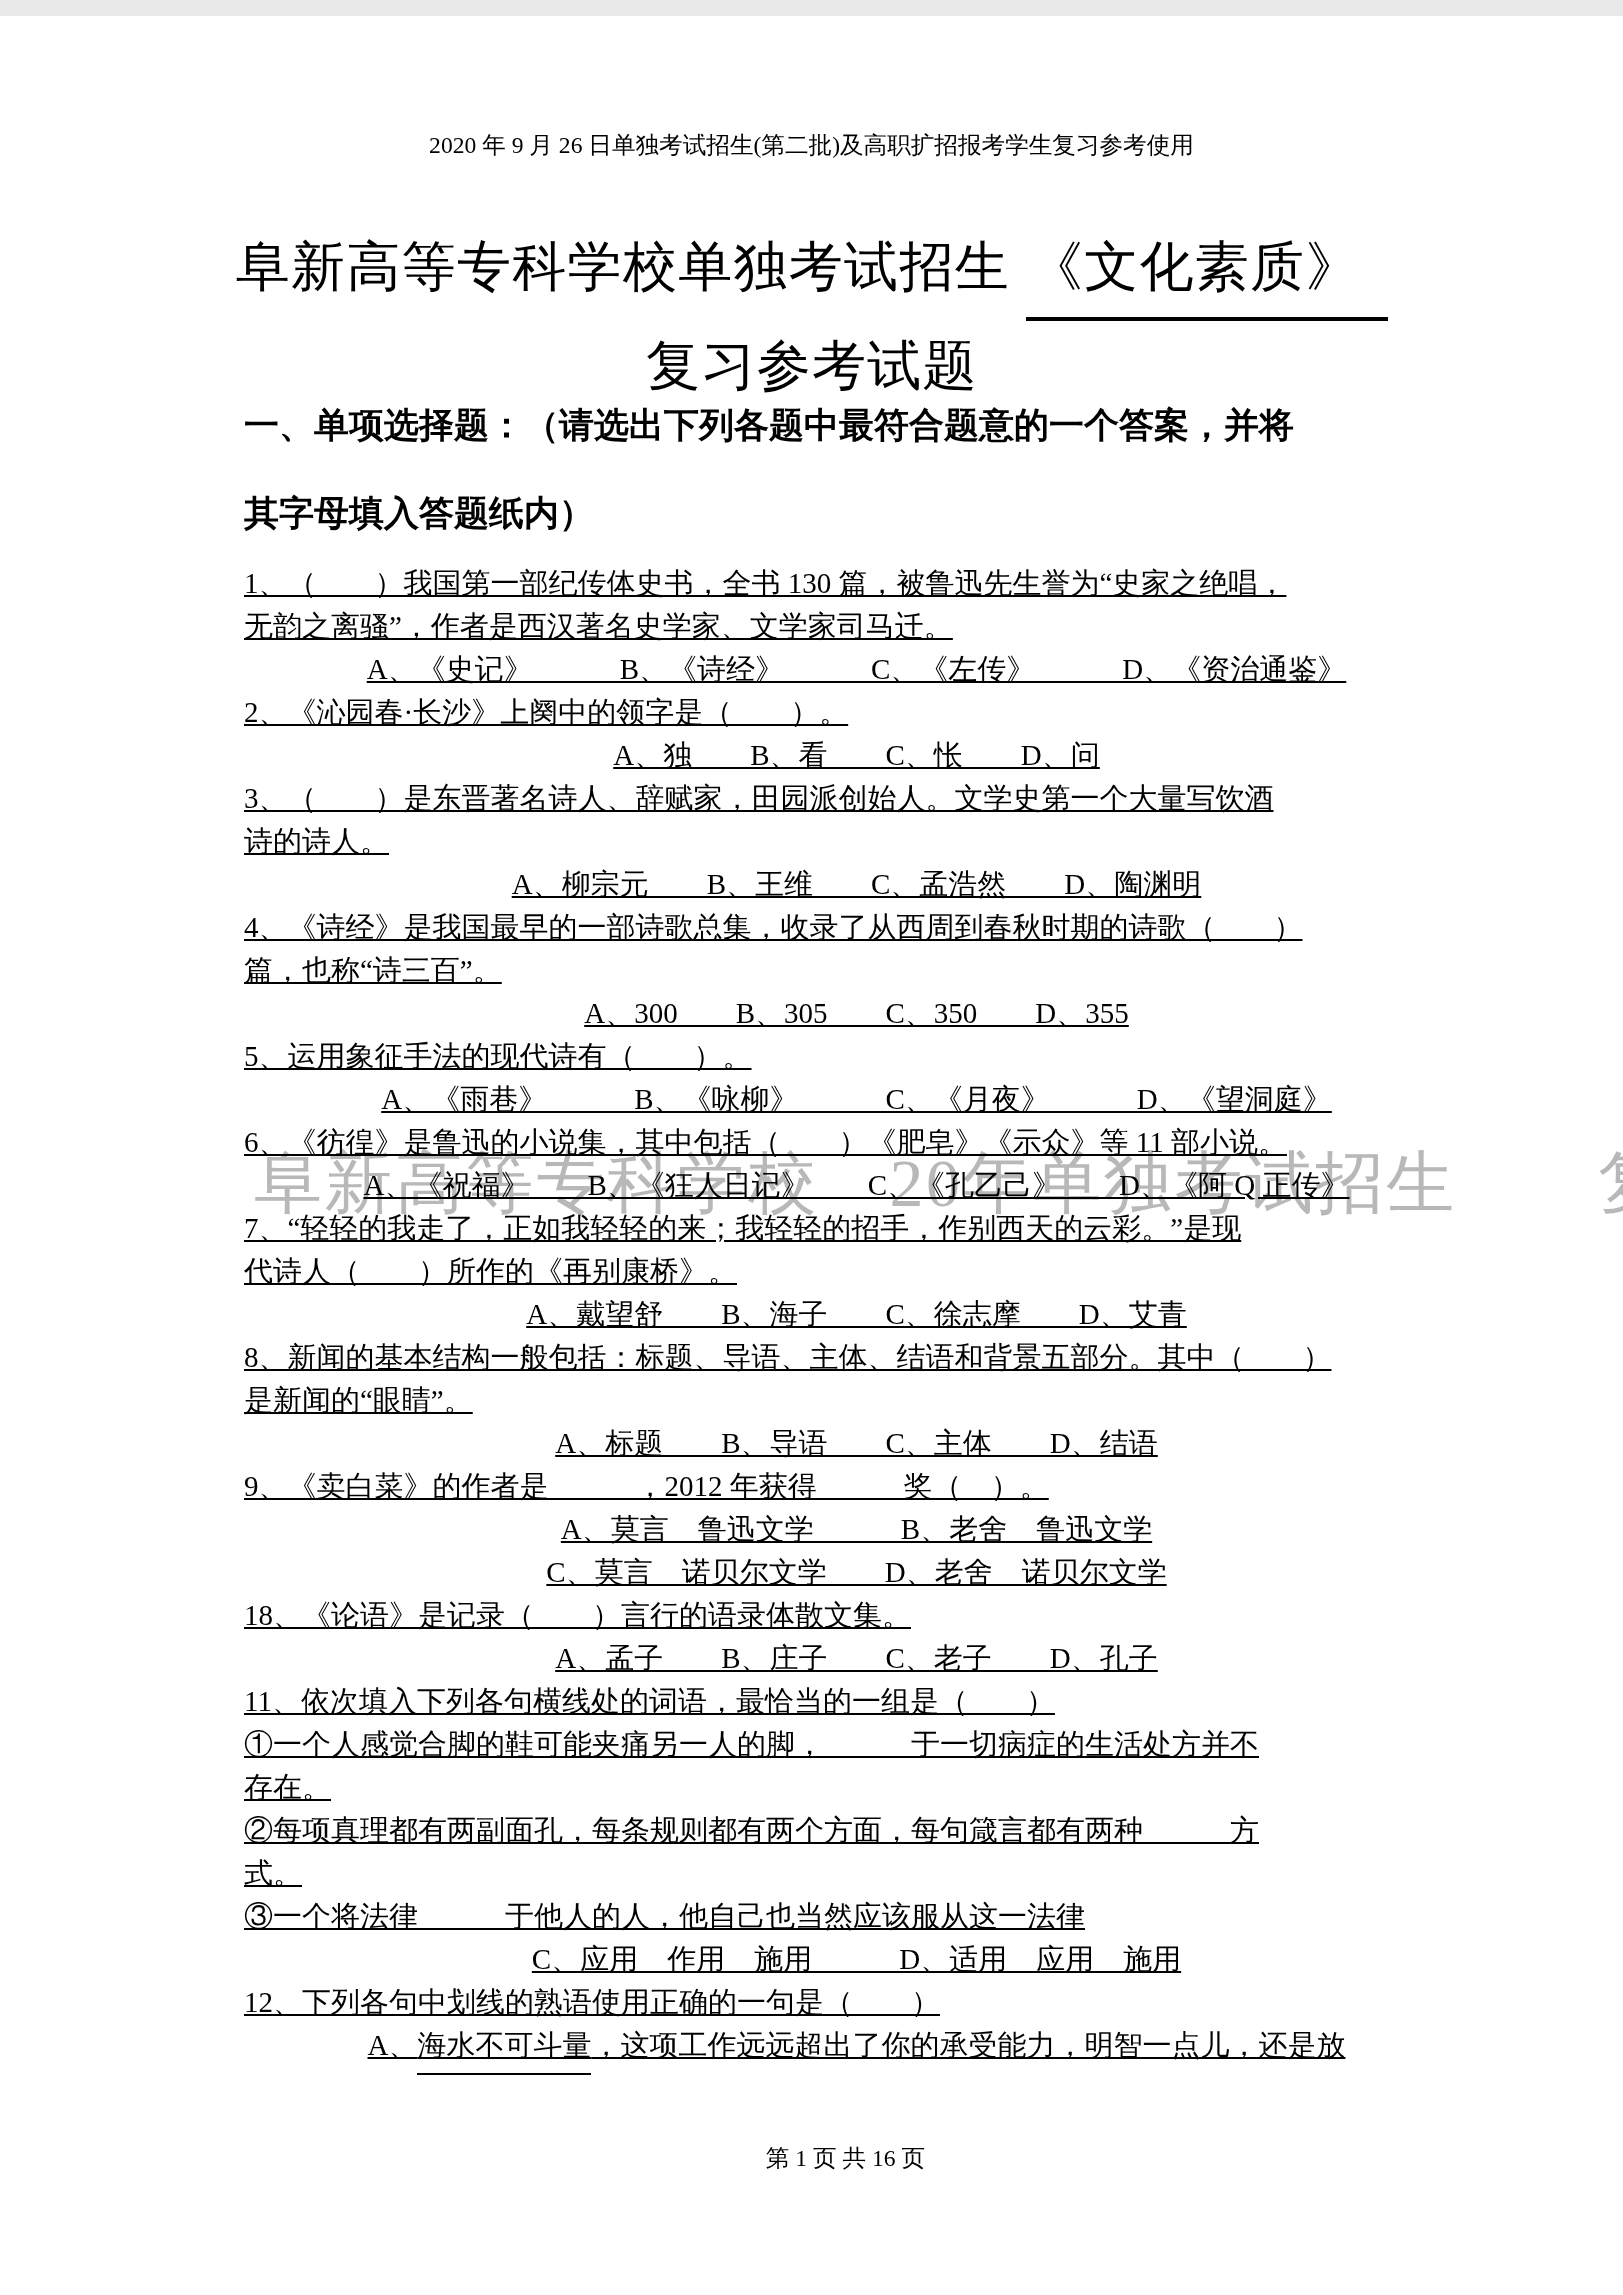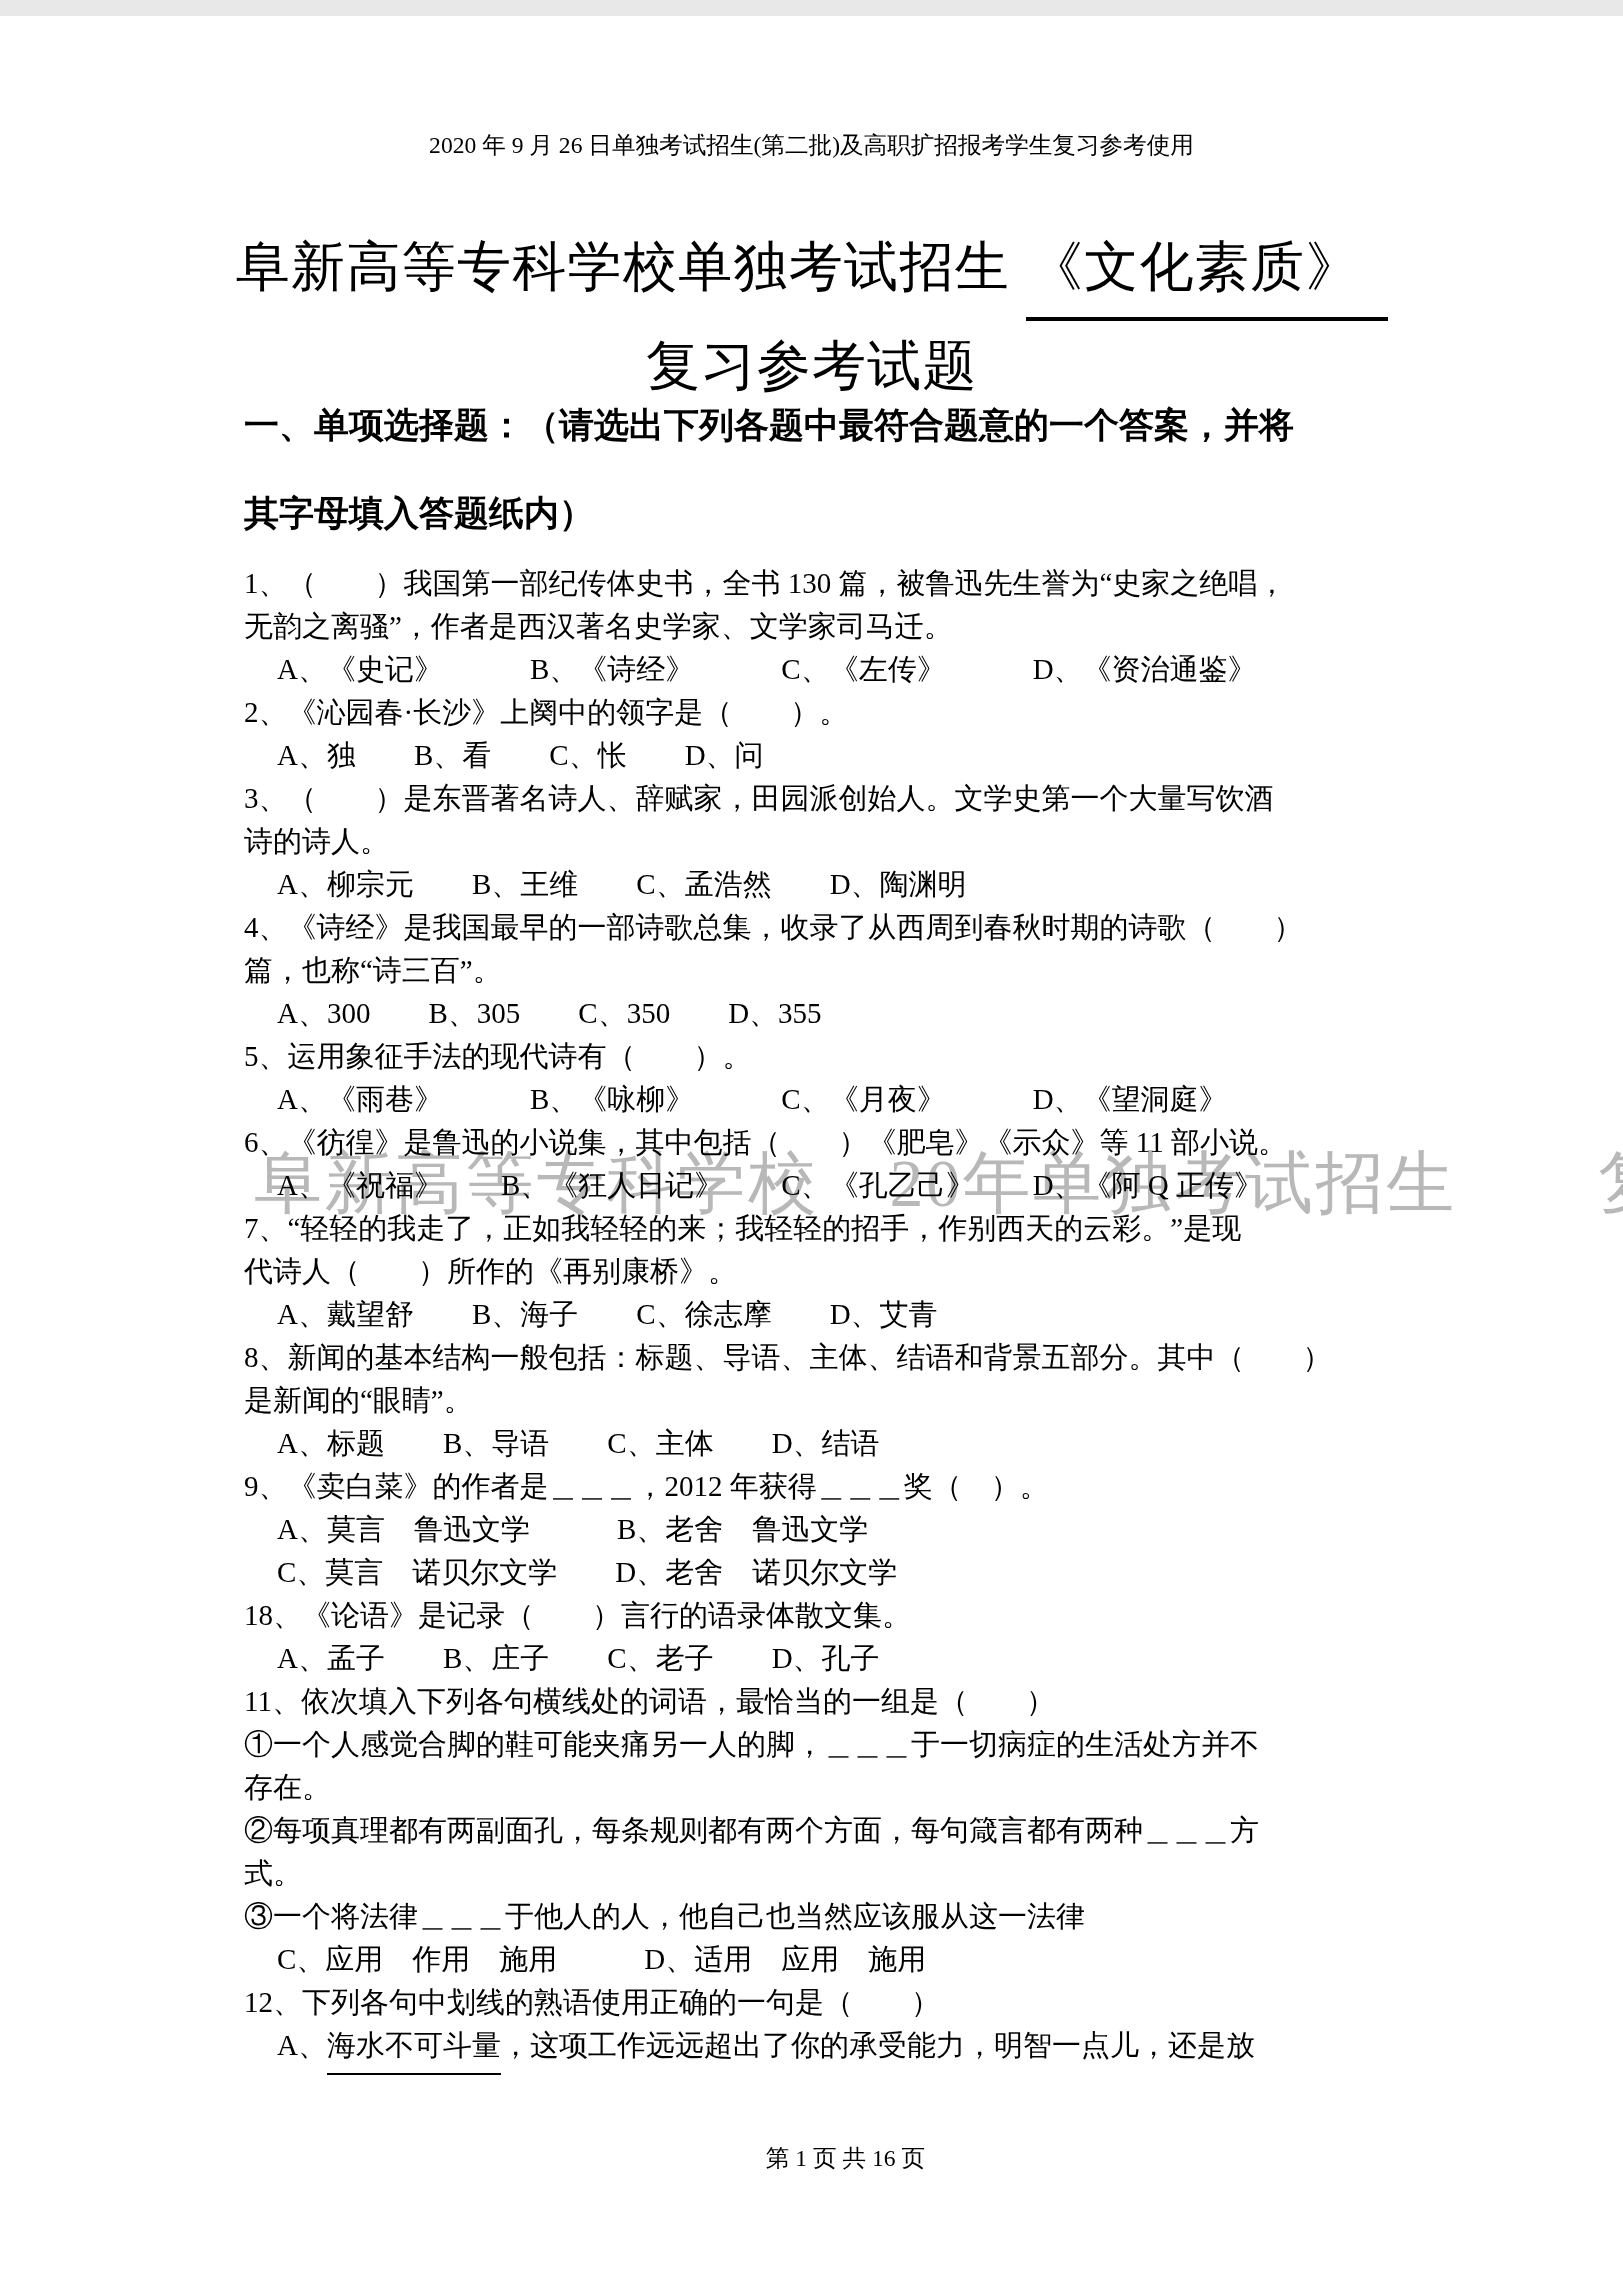--- a/index.html
+++ b/index.html
@@ -34,22 +34,22 @@
     position:absolute;top:365px;left:244px;width:1192px;
     z-index:2;
   }
   .section-heading{
     margin:0 0 5.2px 0;
     font-family:"Liberation Sans","DejaVu Sans",sans-serif;
     font-weight:700;font-size:35px;line-height:88px;
     white-space:pre;
   }
   .qa{font-size:29px;line-height:43px;}
-  .qa p{margin:0;white-space:pre;}
-  .qa p.opts{padding-left:33px;}
+  .qa p{margin:0;white-space:pre;text-decoration:underline;}
+  .qa p.opts{padding-left:33px;text-align:center;}
   .uline{border-bottom:2px solid #000;padding-bottom:12px;}
   .watermark{
     position:absolute;top:1128px;left:254px;
     font-size:68px;line-height:79px;
     color:#b8b8b8;
     white-space:pre;
     letter-spacing:2.6px;
     z-index:1;
     font-family:"Liberation Serif","DejaVu Serif",serif;
   }

